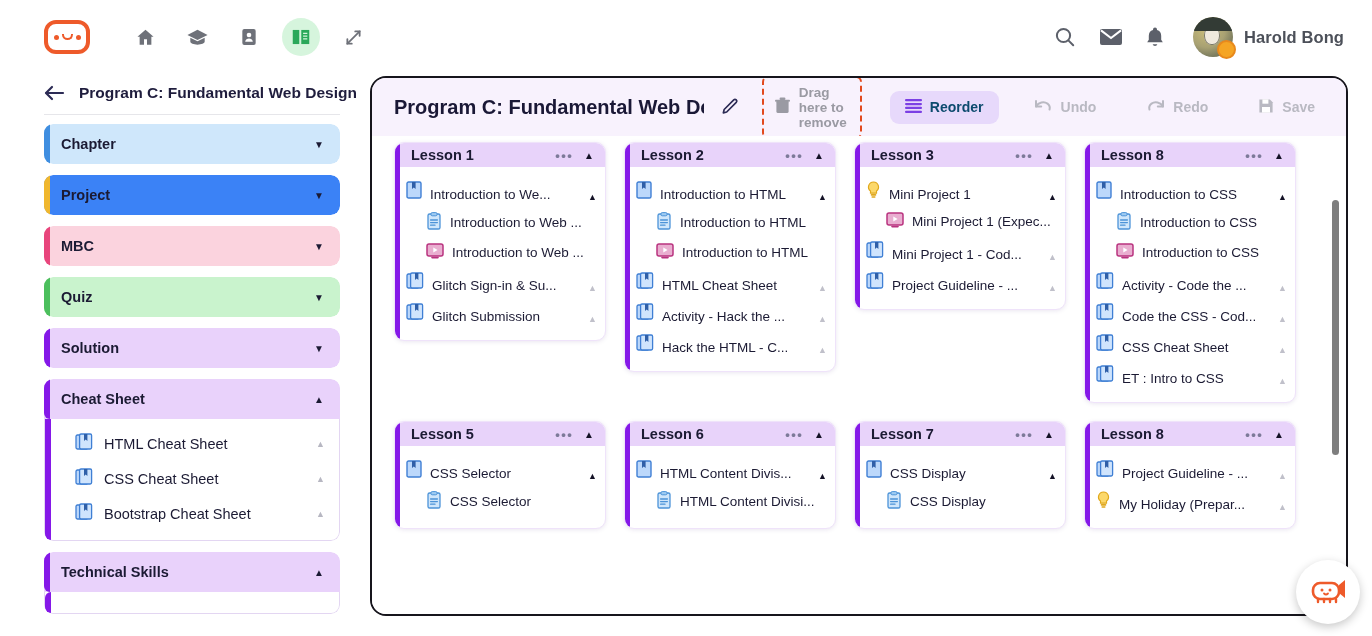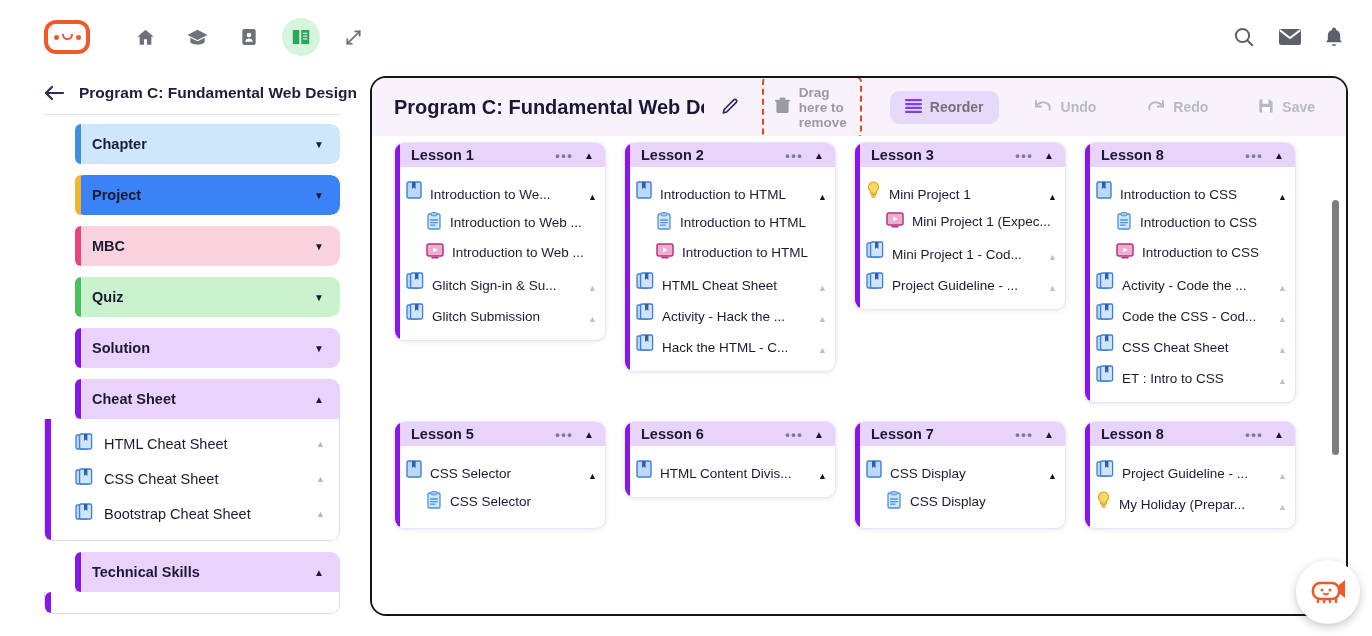--- a/index.html
+++ b/index.html
@@ -101,21 +101,20 @@
     border-radius: 9px;
     margin-bottom: 11px;
     overflow: hidden;
   }
   .sb-bar {
     display: flex; align-items: center;
     height: 40px; padding: 0 16px 0 17px;
     font-size: 14.5px; font-weight: bold; color: #1b1a33;
     border-radius: 9px;
     position: relative;
-    margin-left: 31px;
   }
   .sb-accent {
     position: absolute; left: 0; top: 0; bottom: 0; width: 6px;
     border-radius: 9px 0 0 9px;
   }
   .sb-caret { margin-left: auto; font-size: 10px; color: #1b1a33; }
   .sb-children {
     background: #ffffff;
     border: 1px solid #e3d6f2; border-top: none;
     border-radius: 0 0 9px 9px;
@@ -154,21 +153,21 @@
     border: 2px dashed #e24a1e;
     border-radius: 6px;
     padding: 7px 13px 7px 11px;
     color: #9a9aa3; font-size: 13.5px; font-weight: bold;
   }
   .tb-btn {
     display: flex; align-items: center; gap: 8px;
     padding: 8px 15px; border-radius: 9px;
     font-size: 14px; font-weight: bold;
   }
-  .tb-btn.reorder { background: #e7d9fb; color: #737373; margin-left: 8px; }
+  .tb-btn.reorder { background: #e7d9fb; color: #0c4a6e; margin-left: 8px; }
   .tb-btn.disabled { color: #b9b9c2; }
   .panel-body {
     position: relative;
     height: 478px;
     background: #ffffff;
     padding: 0 22px;
     overflow: hidden;
   }
   .grid {
     display: grid;
@@ -299,20 +298,27 @@
           <rect x="1" y="2" width="22" height="16" rx="2"></rect>
           <path d="M2 3.4 12 11 22 3.4" fill="none" stroke="#fff" stroke-width="2"></path>
         </svg>
     </span>
     <span class="tr-icon">
       <svg width="20" height="23" viewBox="0 0 20 23" fill="currentColor">
           <path d="M10 1.4a2 2 0 0 1 2 2v.6a6 6 0 0 1 4.2 5.7v4l1.6 2.6H2.2L3.8 13.7v-4A6 6 0 0 1 8 4V3.4a2 2 0 0 1 2-2z"></path>
           <path d="M7.6 18.2a2.5 2.5 0 0 0 4.8 0z"></path>
         </svg>
     </span>
+    <div class="avatar-wrap">
+      <div class="badge-holder">
+        <div class="avatar"></div>
+        <div class="avatar-badge"></div>
+      </div>
+      <span class="username">Harold Bong</span>
+    </div>
   </div>
 </div>
 
 <div class="sidebar">
   <div class="sb-head">
     <span class="sb-back">
       <svg width="21" height="16" viewBox="0 0 21 16" fill="none" stroke="currentColor" stroke-width="2.2" stroke-linecap="round" stroke-linejoin="round">
           <path d="M19 8H2.5"></path>
           <path d="M8 2 2 8l6 6"></path>
         </svg>
@@ -749,20 +755,30 @@
           </div>
           <div class="card-body">
             <div class="row lvl1">
               <span class="ic"><svg width="16" height="18" viewBox="0 0 16 18">
                   <rect x="1" y="1" width="14" height="16" rx="1.6" fill="#bcd8fb" stroke="#3f7fd4" stroke-width="1.4"></rect>
                   <path d="M6 1h3.6v7L7.8 6.5 6 8z" fill="#2f5fa8"></path>
                 </svg></span>
               <span class="label">HTML Content Divis...</span>
               <span class="tail dark">▲</span>
             </div>
+            <div class="row lvl2">
+              <span class="ic"><svg width="16" height="18" viewBox="0 0 16 18">
+                  <rect x="2" y="2" width="12" height="15" rx="1.6" fill="#cfe6fb" stroke="#4c93d8" stroke-width="1.3"></rect>
+                  <rect x="5" y="0.6" width="6" height="3.2" rx="1.2" fill="#9ecbf2" stroke="#4c93d8" stroke-width="1"></rect>
+                  <g stroke="#4c93d8" stroke-width="1.3" stroke-linecap="round">
+                    <path d="M4.6 8h6.8M4.6 10.6h6.8M4.6 13.2h4.4"></path>
+                  </g>
+                </svg></span>
+              <span class="label">HTML Content Divisi...</span>
+            </div>
           </div>
         </div>
         <div class="card">
           <div class="card-accent"></div>
           <div class="card-head">
             <span>Lesson 7</span>
             <span class="card-dots">•••</span>
             <span class="card-caret">▲</span>
           </div>
           <div class="card-body">

